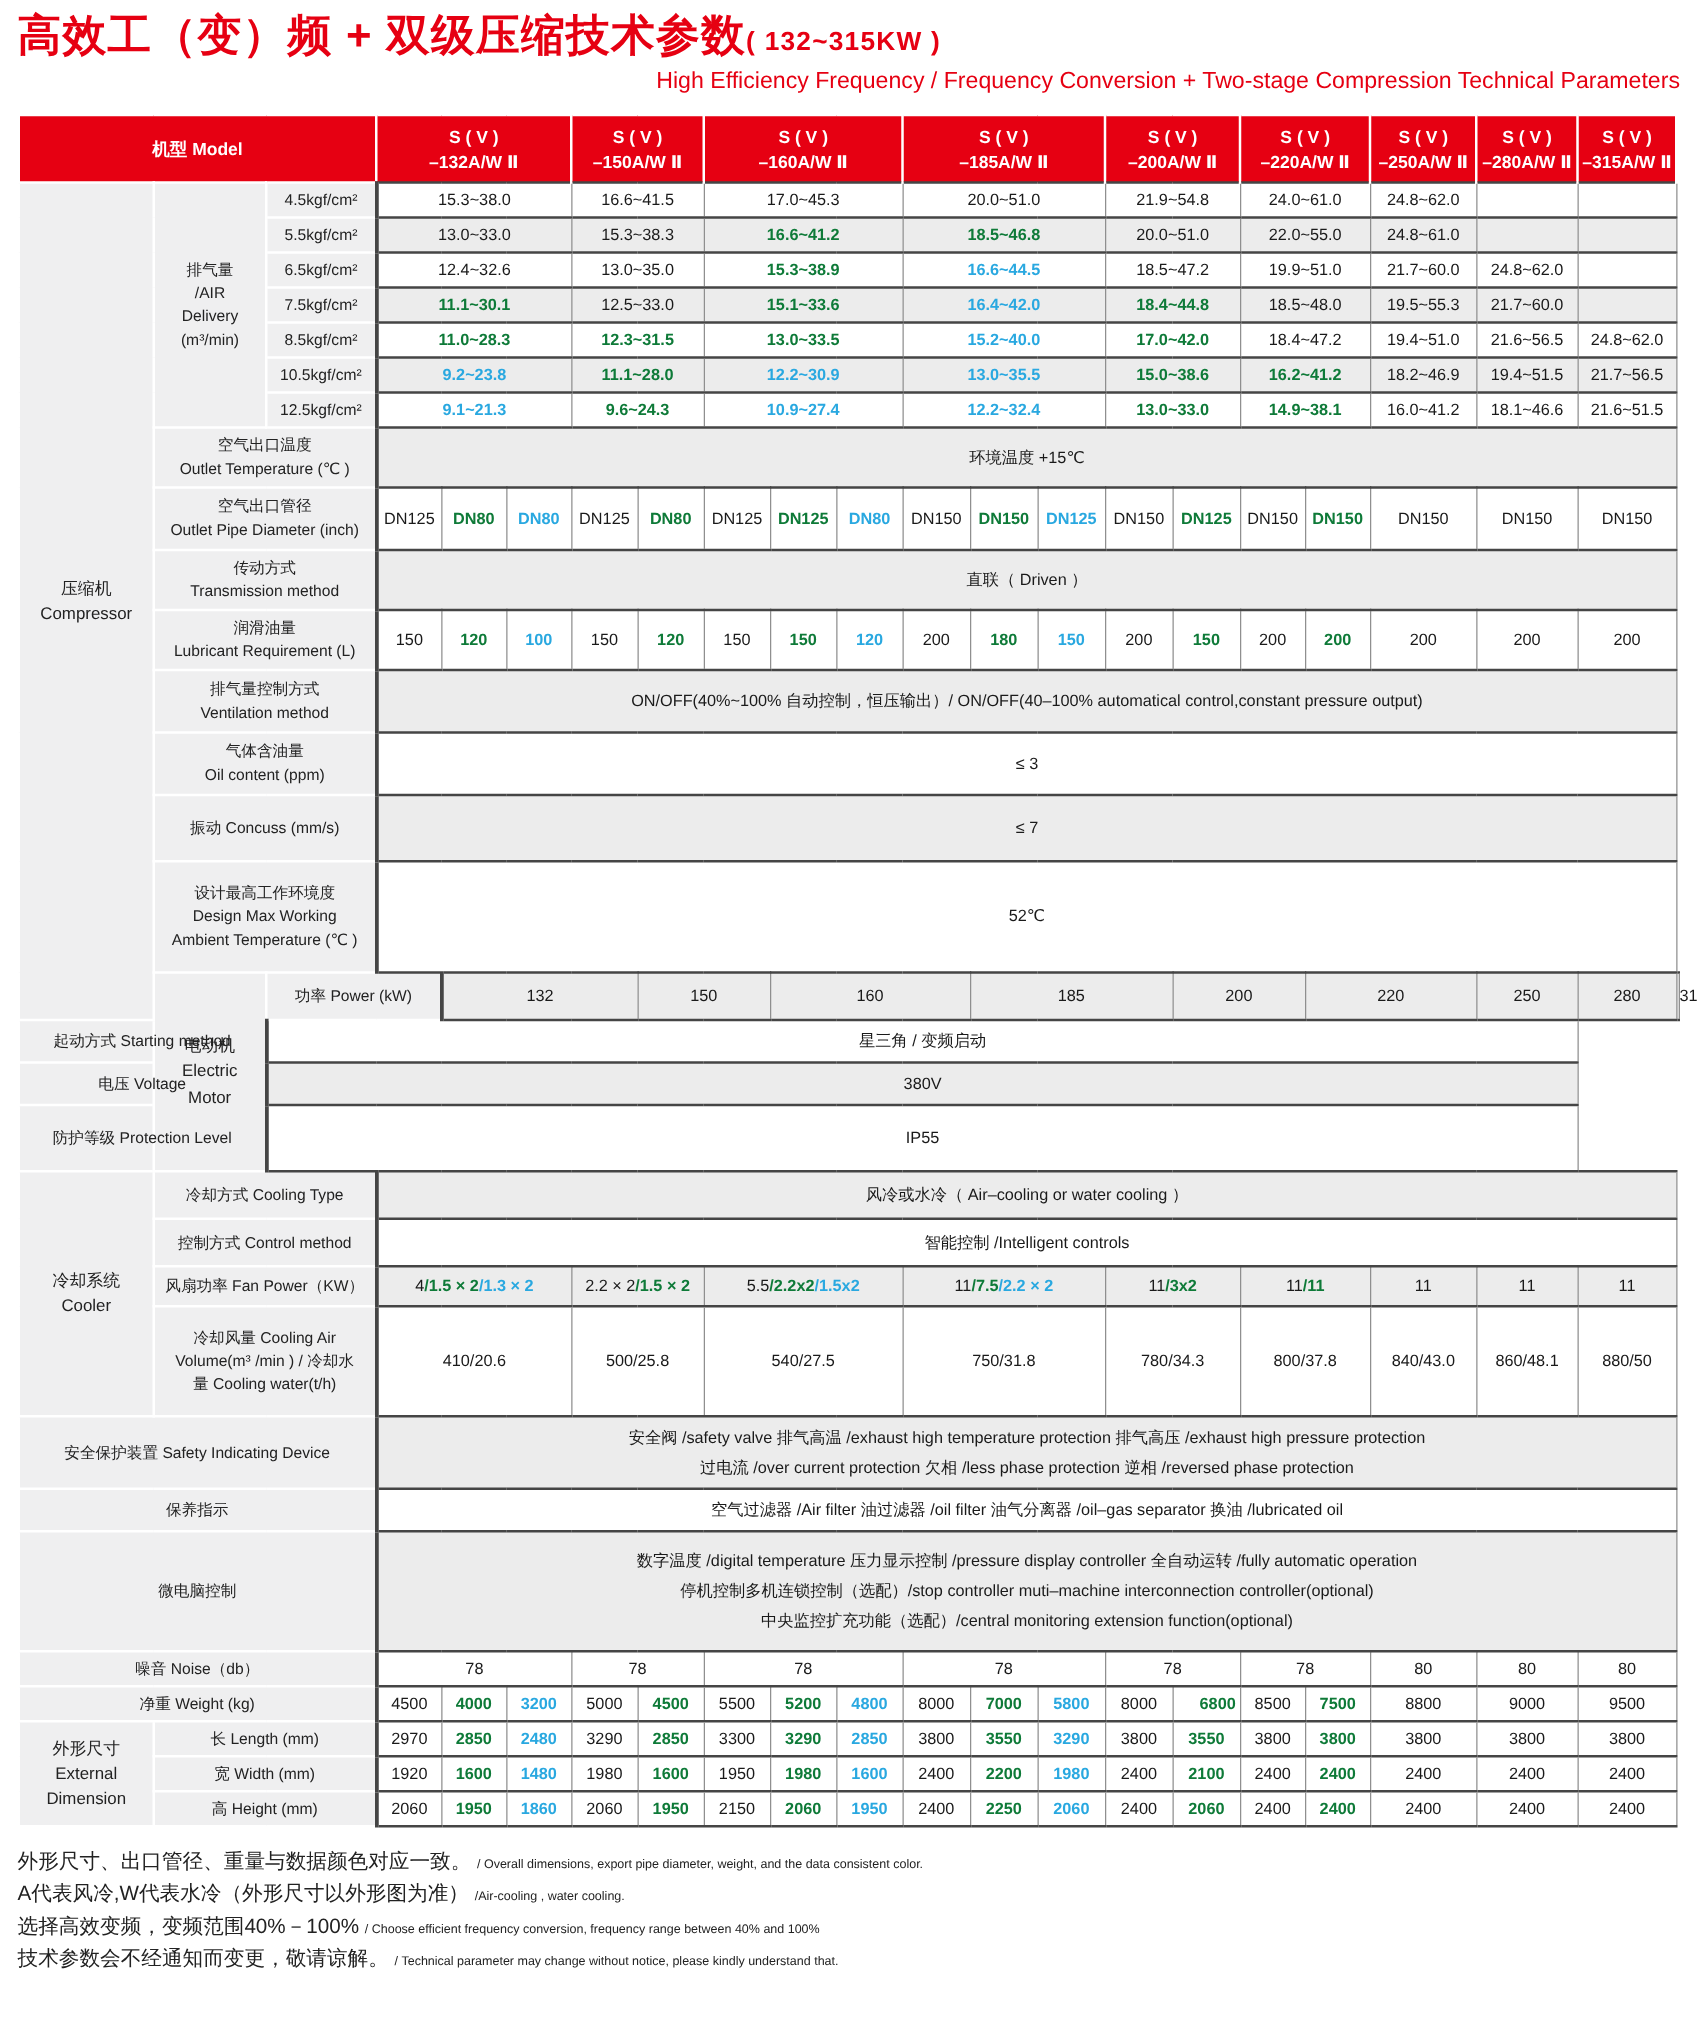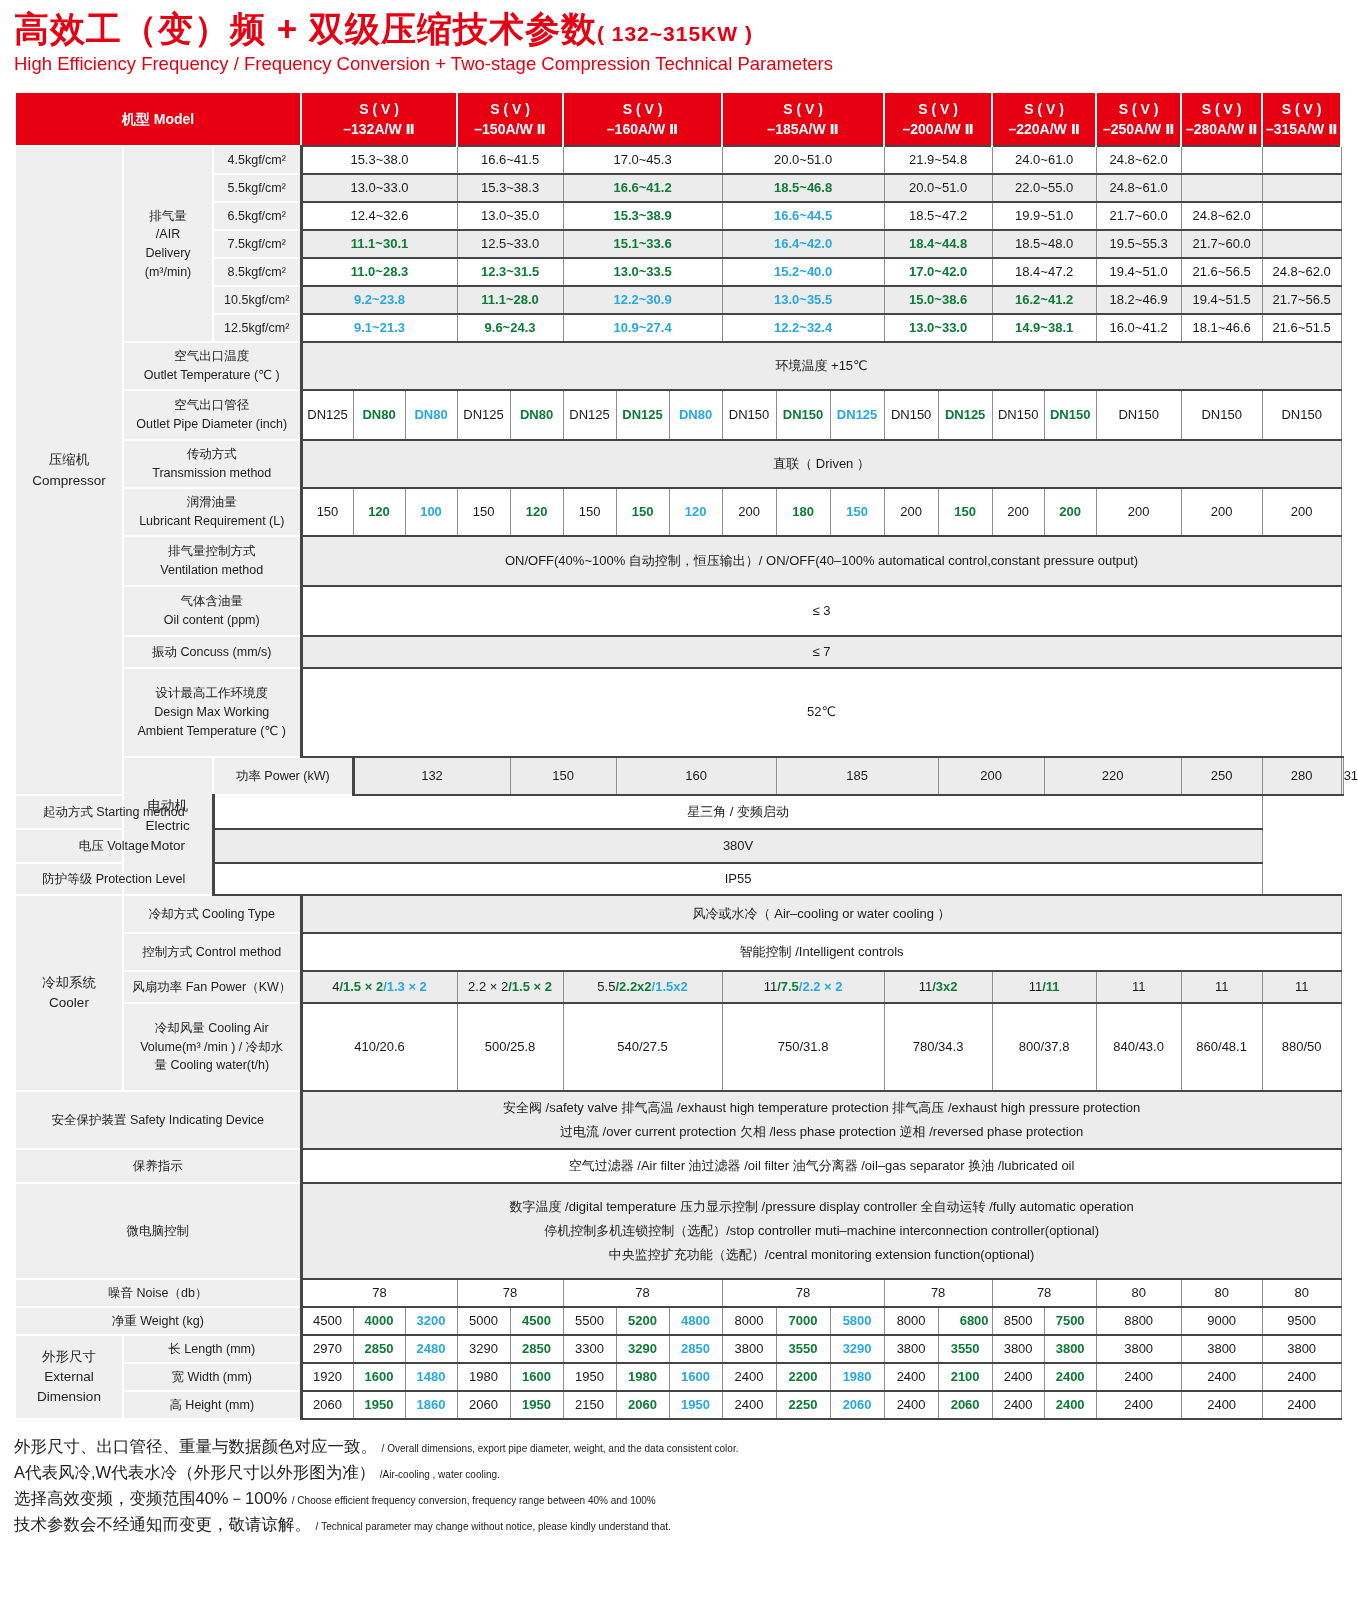--- a/index.html
+++ b/index.html
@@ -1,28 +1,28 @@
 <!DOCTYPE html>
 <html><head>
 <meta charset="utf-8">
 <style>
   html,body{margin:0;padding:0;background:#fff;}
   body{width:1358px;min-height:1623px;font-family:"Liberation Sans","DejaVu Sans",sans-serif;color:#1a1a1a;}
   .page{padding:8px 14px 20px 14px;}
   .title-zh{color:#e60012;font-size:35px;font-weight:bold;letter-spacing:1px;line-height:1.2;}
   .title-suffix{font-size:21px;font-weight:bold;}
-  .title-en{color:#e60012;font-size:18.5px;margin-top:3px;}
+  .title-en{color:#e60012;font-size:18.5px;margin-top:3px;text-align:right;}
   table.spec{border-collapse:collapse;table-layout:fixed;width:1330px;margin-top:16px;}
   th.mh{background:#e60012;color:#fff;font-size:14px;font-weight:bold;border:2px solid #fff;border-bottom:0;height:52px;padding:0;line-height:1.45;}
   td.lab{background:#efeff0;border:2px solid #fff;font-size:12.5px;color:#222;text-align:center;vertical-align:middle;padding:2px 3px;line-height:1.5;}
   td.lab.cat{font-size:13.5px;}
   td.data{background:#fff;border:1px solid #8f8f8f;border-top:2px solid #454545;border-bottom:2px solid #454545;text-align:center;vertical-align:middle;font-size:13px;padding:0 2px;line-height:1.55;}
   td.data.dfirst{border-left:3px solid #454545;}
   tr.g td.data{background:#ececec;}
-  tr.h28{height:28px;} tr.h32{height:32px;} tr.h34{height:34px;} tr.h36{height:32px;}
+  tr.h28{height:28px;} tr.h32{height:32px;} tr.h34{height:34px;} tr.h36{height:53px;}
   tr.h38{height:38px;} tr.h48{height:48px;} tr.h50{height:50px;} tr.h58{height:58px;}
   tr.h76{height:88px;} tr.h80{height:89px;} tr.h96{height:96px;}
   td.data div{padding:2px 0;}
   .notes{margin-top:16px;}
   .note-line{margin:4px 0;color:#222;}
   .note-zh{font-size:16.5px;}
   .note-en{font-size:10px;}
 </style>
 </head>
 <body>

